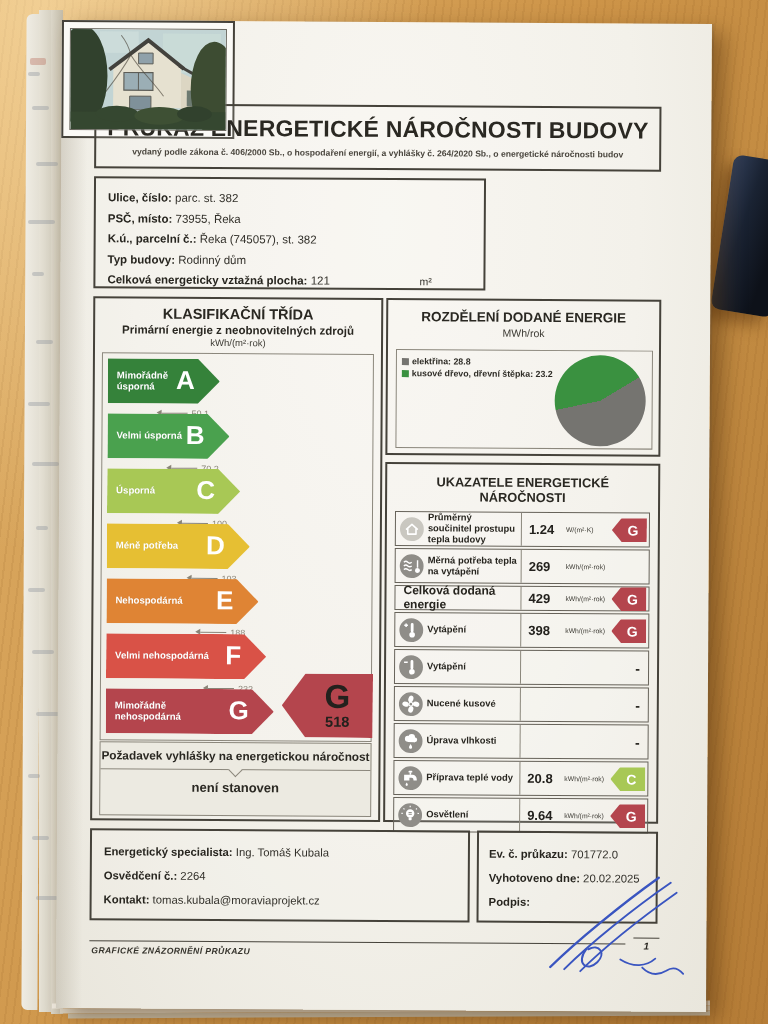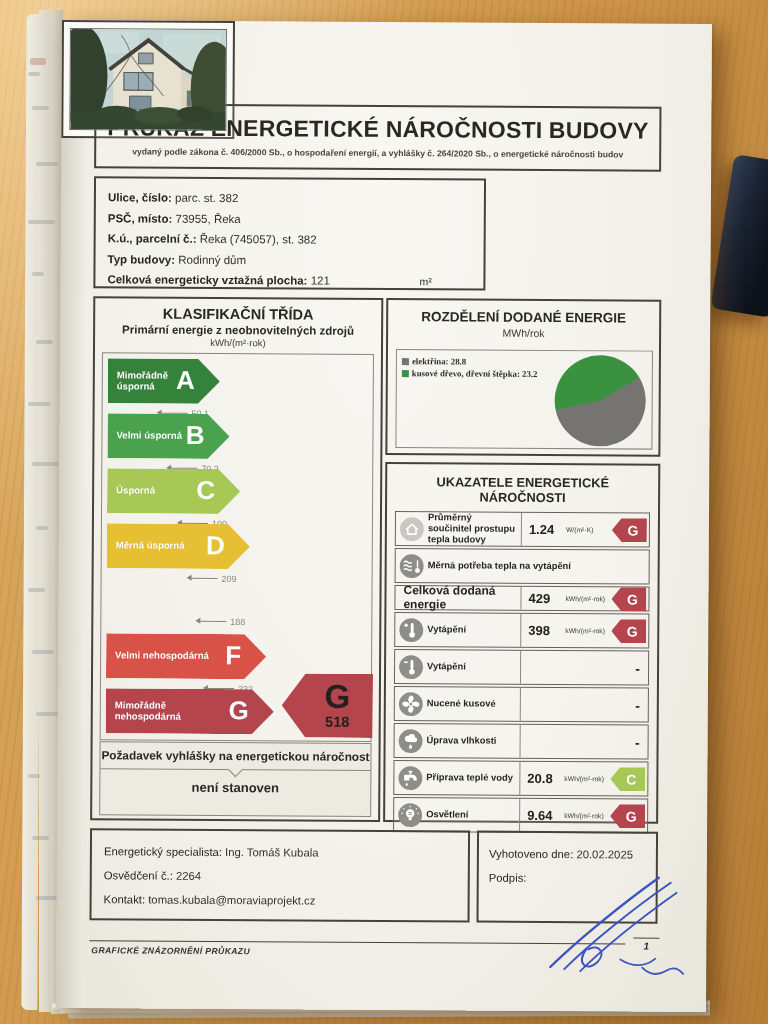--- a/index.html
+++ b/index.html
@@ -68,21 +68,21 @@
   .req-title{font-size:11.8px;font-weight:bold;color:#2a2822;text-align:center;line-height:1.25;padding-top:6px;}
   .req-div{position:relative;border-bottom:1.5px solid #8b877c;margin-top:5px;}
   .req-notch{position:absolute;left:50%;bottom:-6.5px;width:10px;height:10px;background:#eceae1;border-right:1.5px solid #8b877c;border-bottom:1.5px solid #8b877c;transform:translateX(-50%) rotate(45deg);}
   .req-value{text-align:center;font-size:13px;font-weight:bold;color:#2a2822;margin-top:10px;}
   
   .pie-box{left:326px;top:276px;width:275px;height:157px;padding-top:9px;}
   .pie-h1{text-align:center;font-size:13.5px;font-weight:bold;color:#2a2822;}
   .pie-h2{text-align:center;font-size:10.5px;color:#3c3a33;margin-top:2px;}
   .pie-inner{position:absolute;left:8px;top:49px;width:257px;height:99px;border:1.5px solid #8b877c;}
   .legend{position:absolute;left:5px;top:6px;}
-  .legend-item{display:flex;align-items:center;font-size:8.8px;font-weight:bold;color:#2e2c26;margin-bottom:2px;font-family:Liberation Serif, serif;}
+  .legend-item{display:flex;align-items:center;font-size:8.8px;font-weight:bold;color:#2e2c26;margin-bottom:2px;}
   .legend-swatch{width:7px;height:7px;margin:1px 3px 0 0;flex:none;}
   .pie{position:absolute;right:6px;top:4px;width:91px;height:91px;border-radius:50%;}
   
   .ind-box{left:326px;top:440px;width:275px;height:360px;padding:7px 8px;}
   .ind-title{text-align:center;font-size:12.8px;font-weight:bold;color:#2a2822;margin:3px 0 7px;}
   .ind-row{display:flex;align-items:center;border:1.5px solid #67635a;margin-bottom:2px;height:35px;background:rgba(255,255,255,.15);}
   .ind-row.short{height:25px;}
   .ind-icon{width:32px;flex:none;display:flex;justify-content:center;}
   .ind-label{flex:1;font-size:9.4px;font-weight:bold;color:#27251f;line-height:1.15;padding-right:3px;}
   .ind-row.short .ind-label{font-size:12px;padding-left:8px;}
@@ -90,21 +90,21 @@
   .ind-value{font-size:13px;font-weight:bold;color:#23211d;min-width:34px;}
   .ind-unit{font-size:6.8px;color:#3c3a33;margin-left:3px;flex:1;}
   .badge{width:35px;height:24px;flex:none;clip-path:polygon(28% 0,100% 0,100% 100%,28% 100%,0 50%);
     display:flex;align-items:center;justify-content:center;padding-left:7px;
     color:#fff;font-size:14px;font-weight:bold;margin-right:2px;}
   .dash{font-size:14px;font-weight:bold;color:#2c2a25;margin:0 8px 0 auto;}
   
   .issuer-box{left:33px;top:808px;width:380px;height:92px;padding:9px 12px;}
   .evid-box{left:420px;top:808px;width:181px;height:92px;padding:9px 10px;}
   .i-row{font-size:11.3px;color:#32302a;line-height:24px;white-space:nowrap;}
-  .i-row .lbl{font-weight:normal;color:#27251f;}
+  .i-row .lbl{font-weight:bold;color:#27251f;}
   
   .footer-line{position:absolute;left:33px;top:920px;width:536px;border-top:1.6px solid #45423a;}
   .footer-left{position:absolute;left:35px;top:925px;font-size:8.6px;font-weight:bold;font-style:italic;color:#35332c;letter-spacing:.4px;}
   .page-num{position:absolute;left:577px;top:914px;width:26px;text-align:center;}
   .page-num .pline{border-top:1.4px solid #45423a;margin-bottom:2px;}
   .page-num .pn{font-size:10px;font-weight:bold;font-style:italic;color:#2a2822;}
   .signature{position:absolute;left:468px;top:838px;width:185px;height:125px;z-index:5;pointer-events:none;}
 </style>
 </head>
 <body>
@@ -208,30 +208,34 @@
             <span class="cls-label">Úsporná</span>
             <span class="cls-letter">C</span>
           </div>
           <div class="threshold" style="left: 75px; top: 45px;">
             <span class="th-line"></span>
             <span class="th-num">100</span>
           </div>
         </div>
         <div class="cls-row">
           <div class="cls-arrow" style="width: 143px; background: rgb(230, 191, 51); clip-path: polygon(0px 0px, 121px 0px, 100% 50%, 121px 100%, 0px 100%);">
-            <span class="cls-label">Měrná úsporná</span>
+            <span class="cls-label">Méně potřeba</span>
             <span class="cls-letter">D</span>
           </div>
           <div class="threshold" style="left: 85px; top: 45px;">
             <span class="th-line"></span>
-            <span class="th-num">209</span>
-          </div>
-        </div>
-        <div class="cls-row">
-          <div class="threshold" style="left: 94px; top: 33px; justify-content: flex-end;">
+            <span class="th-num">103</span>
+          </div>
+        </div>
+        <div class="cls-row">
+          <div class="cls-arrow" style="width: 152px; background: rgb(223, 132, 52); clip-path: polygon(0px 0px, 130px 0px, 100% 50%, 130px 100%, 0px 100%);">
+            <span class="cls-label">Nehospodárná</span>
+            <span class="cls-letter">E</span>
+          </div>
+          <div class="threshold" style="left: 94px; top: 44px; justify-content: flex-end;">
             <span class="th-line"></span>
             <span class="th-num">188</span>
           </div>
         </div>
         <div class="cls-row">
           <div class="cls-arrow" style="width: 160px; background: rgb(217, 82, 71); clip-path: polygon(0px 0px, 138px 0px, 100% 50%, 138px 100%, 0px 100%);">
             <span class="cls-label">Velmi nehospodárná</span>
             <span class="cls-letter">F</span>
           </div>
           <div class="threshold" style="left: 102px; top: 45px;">
@@ -304,20 +308,24 @@
               <g stroke="#fff" fill="none" stroke-width="1.3">
                 <path d="M4.8 8.4q1.8-1.7 3.6 0t3.6 0"></path>
                 <path d="M4.8 11.8q1.8-1.7 3.6 0t3.6 0"></path>
                 <path d="M4.8 15.2q1.8-1.7 3.6 0t3.6 0"></path>
                 <line x1="17.4" y1="6.4" x2="17.4" y2="13.4"></line>
               </g>
               <circle cx="17.4" cy="15.9" r="2.3" fill="#fff"></circle>
             </svg>
           </span>
           <div class="ind-label">Měrná potřeba tepla na vytápění</div>
+          <div class="ind-vals">
+            <span class="ind-value">269</span>
+            <span class="ind-unit">kWh/(m²·rok)</span>
+          </div>
         </div>
         <div class="ind-row short">
           <div class="ind-label">Celková dodaná energie</div>
           <div class="ind-vals">
             <span class="ind-value">429</span>
             <span class="ind-unit">kWh/(m²·rok)</span>
             <span class="badge" style="background: rgb(180, 69, 77);">G</span>
           </div>
         </div>
         <div class="ind-row">
@@ -426,20 +434,21 @@
         </div>
       </div>
   </div>
 
   <div class="box issuer-box" id="issuer-left">
       <div class="i-row"><span class="lbl">Energetický specialista:</span> <span class="val">Ing. Tomáš Kubala</span></div>
       <div class="i-row"><span class="lbl">Osvědčení č.:</span> <span class="val">2264</span></div>
       <div class="i-row"><span class="lbl">Kontakt:</span> <span class="val">tomas.kubala@moraviaprojekt.cz</span></div>
     </div>
   <div class="box evid-box" id="issuer-right">
+      <div class="i-row"><span class="lbl">Ev. č. průkazu:</span> <span class="val">701772.0</span></div>
       <div class="i-row"><span class="lbl">Vyhotoveno dne:</span> <span class="val">20.02.2025</span></div>
       <div class="i-row"><span class="lbl">Podpis:</span> <span class="val"></span></div>
     </div>
 
   <svg class="signature" viewBox="0 0 185 125">
     <g fill="none" stroke="#3a55c0" stroke-linecap="round">
       <path d="M26 106 C52 80 98 42 134 16" stroke-width="2.4"></path>
       <path d="M40 108 C66 82 110 46 146 21" stroke-width="2"></path>
       <path d="M56 110 C80 86 120 54 152 31" stroke-width="1.8"></path>
       <path d="M62 88 c-11 14 1 23 11 13 c9 -9 2 -19 -9 -13" stroke-width="2"></path>

